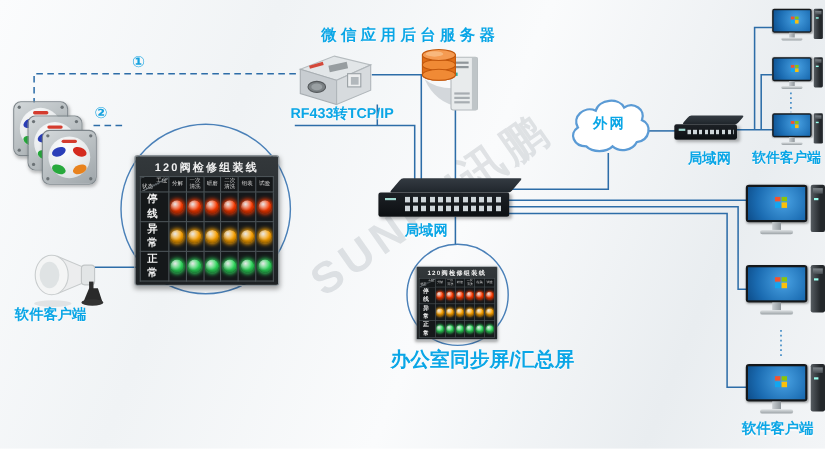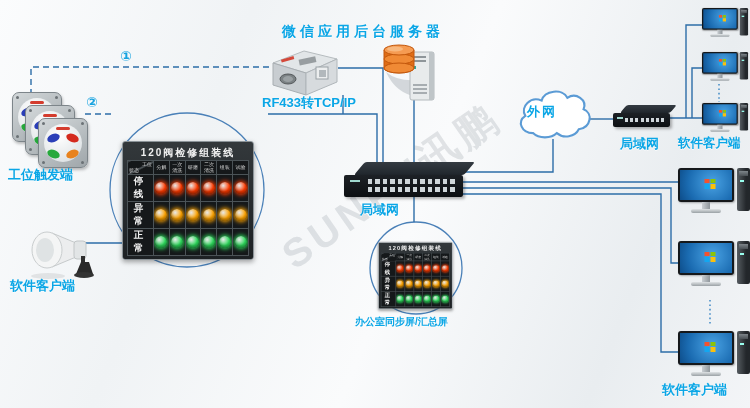--- a/index.html
+++ b/index.html
@@ -17,21 +17,21 @@
   }
   
   #wires{position:absolute;left:0;top:0;z-index:1;pointer-events:none;}
   .ln{stroke:#2d6da8;stroke-width:1.4;fill:none;}
   .dash{stroke-dasharray:6 4;}
   .dots{stroke:#4a90c8;stroke-width:1.6;stroke-dasharray:1.6 2.8;}
   .zone{stroke:#4a80b8;stroke-width:1.3;fill:none;}
   
   .lbl{
     position:absolute;z-index:5;color:#0aa6e6;font-weight:bold;font-size:13px;
-    white-space:nowrap;text-shadow:0 1px 0 rgba(255,255,255,.7);
+    text-align:center;white-space:nowrap;text-shadow:0 1px 0 rgba(255,255,255,.7);
   }
   .callout{position:absolute;z-index:5;color:#17a3e0;font-size:14px;font-weight:bold;}
   
   .dev{position:absolute;z-index:2;}
   
   .pad{
     position:absolute;width:48px;height:48px;border-radius:7px;z-index:2;
     background:linear-gradient(145deg,#d3d8da,#9fa6aa);
     border:1px solid #7d858a;box-shadow:1px 2px 3px rgba(0,0,0,.25);
   }
@@ -160,21 +160,20 @@
       <i class="scr s2"></i>
       <i class="scr s3"></i>
       <i class="scr s4"></i>
     <div class="face"></div>
       <b class="btn b-blue"></b>
       <b class="btn b-red"></b>
     <b class="btn b-green"></b>
       <b class="btn b-orange"></b>
       <b class="brand"></b>
   </div>
-  <div class="lbl" style="left:8px;top:166px;width:80px">工位触发端</div>
 
   <div id="board-big">
       <div class="board">
         <div class="b-title">120阀检修组装线</div>
         <table class="b-table">
           <tbody>
             <tr>
               <td class="b-corner">
                 <span class="c-top">工位</span>
                 <span class="c-bot">状态</span>
@@ -386,21 +385,21 @@
                 <span class="led" style="background:radial-gradient(circle at 35% 30%, rgba(255,255,255,.9), #2edb5c 55%);box-shadow:0 0 4px 1px #2edb5c, inset 0 -2px 3px rgba(0,0,0,.4)"></span>
               </td>
               <td class="b-cell">
                 <span class="led" style="background:radial-gradient(circle at 35% 30%, rgba(255,255,255,.9), #2edb5c 55%);box-shadow:0 0 4px 1px #2edb5c, inset 0 -2px 3px rgba(0,0,0,.4)"></span>
               </td>
             </tr>
           </tbody>
         </table>
       </div>
     </div>
-  <div class="lbl" style="left:355px;top:315px;width:125px;font-size:10px">办公室同步屏/汇总屏</div>
+  <div class="lbl" style="left:355px;top:315px;width:125px;font-size:18px">办公室同步屏/汇总屏</div>
 
   <svg class="dev" style="left:512px;top:82px" width="84" height="64" viewBox="0 0 88 64">
     <path d="M22,52 C10,52 5,40 14,34 C8,24 20,13 31,18 C34,7 53,5 58,15 C67,9 79,17 75,27 C85,31 83,46 70,48 C66,56 54,58 47,52 C41,58 28,58 22,52 Z" fill="#ffffff" stroke="#5b9bd5" stroke-width="2.2"></path>
   </svg>
   <div class="lbl" style="left:527px;top:103px;width:54px;letter-spacing:2px">外网</div>
 
   <div class="dev" style="left:613px;top:104px;width:62px;height:26px">
     <div class="sw-top" style="left:7px;top:1px;width:50px;height:8px"></div>
     <div class="sw-body" style="left:0;top:9px;width:57px;height:14px">
       <div class="sw-led" style="left:4px;top:4px;width:6px"></div>

